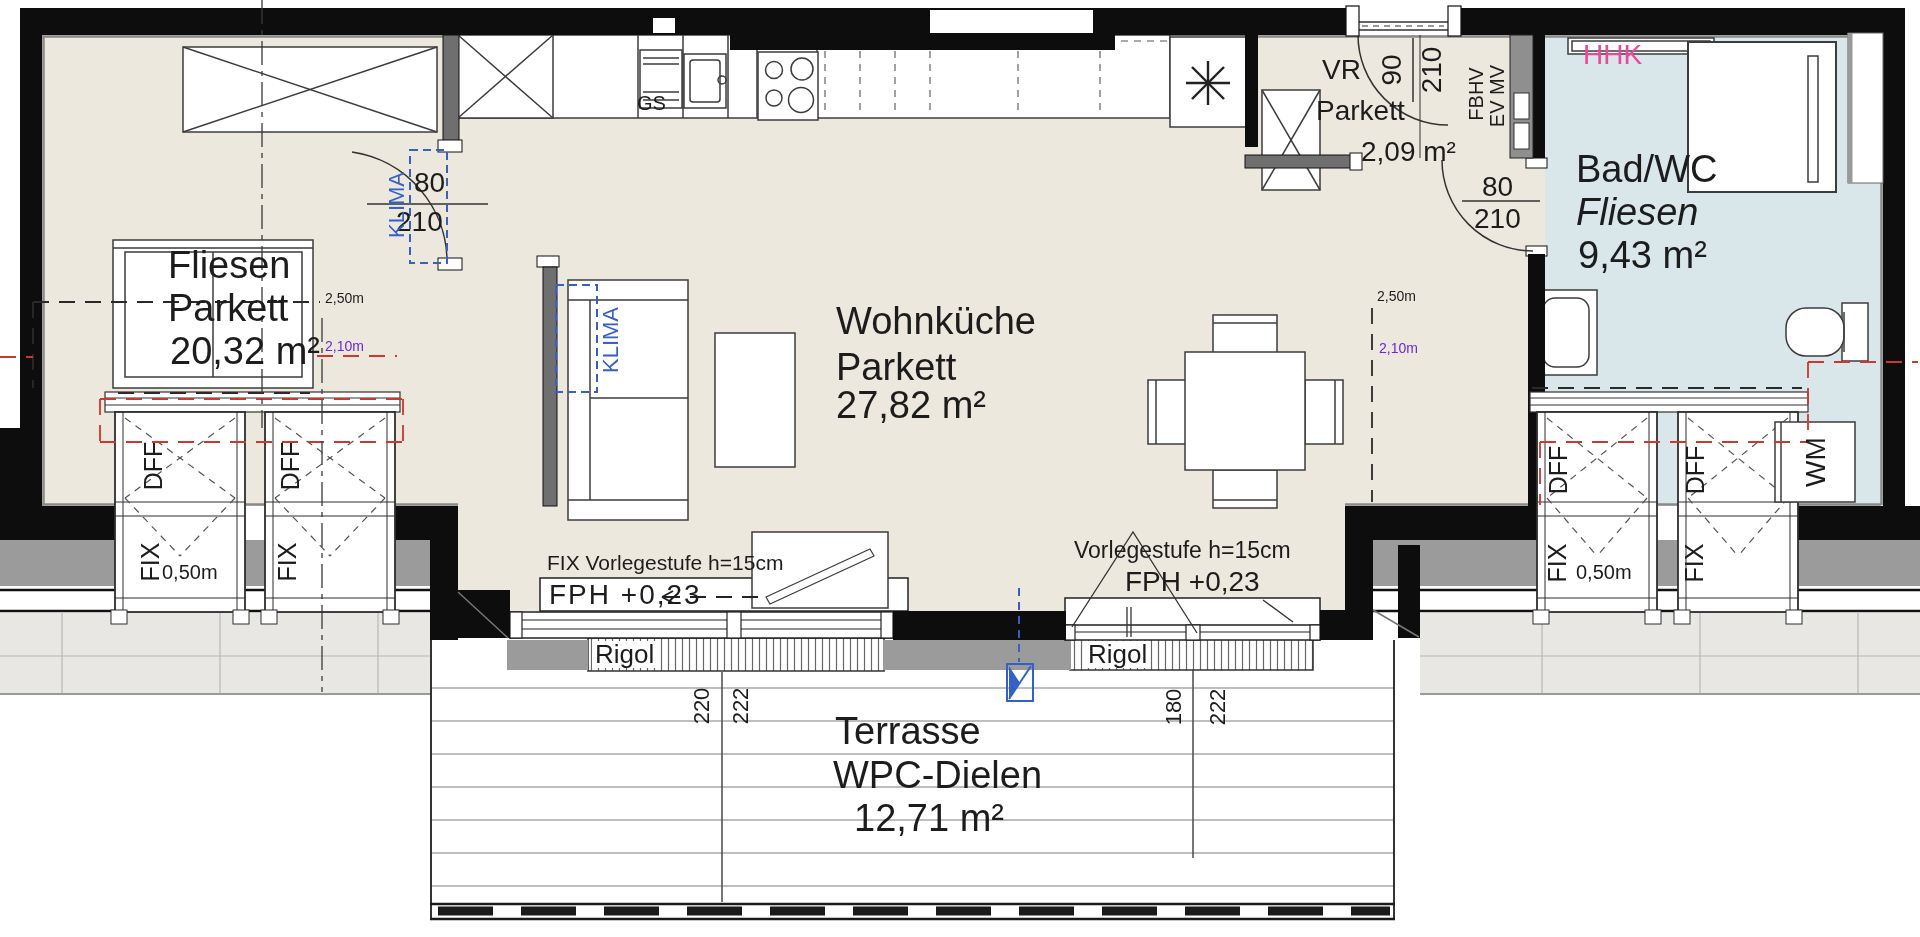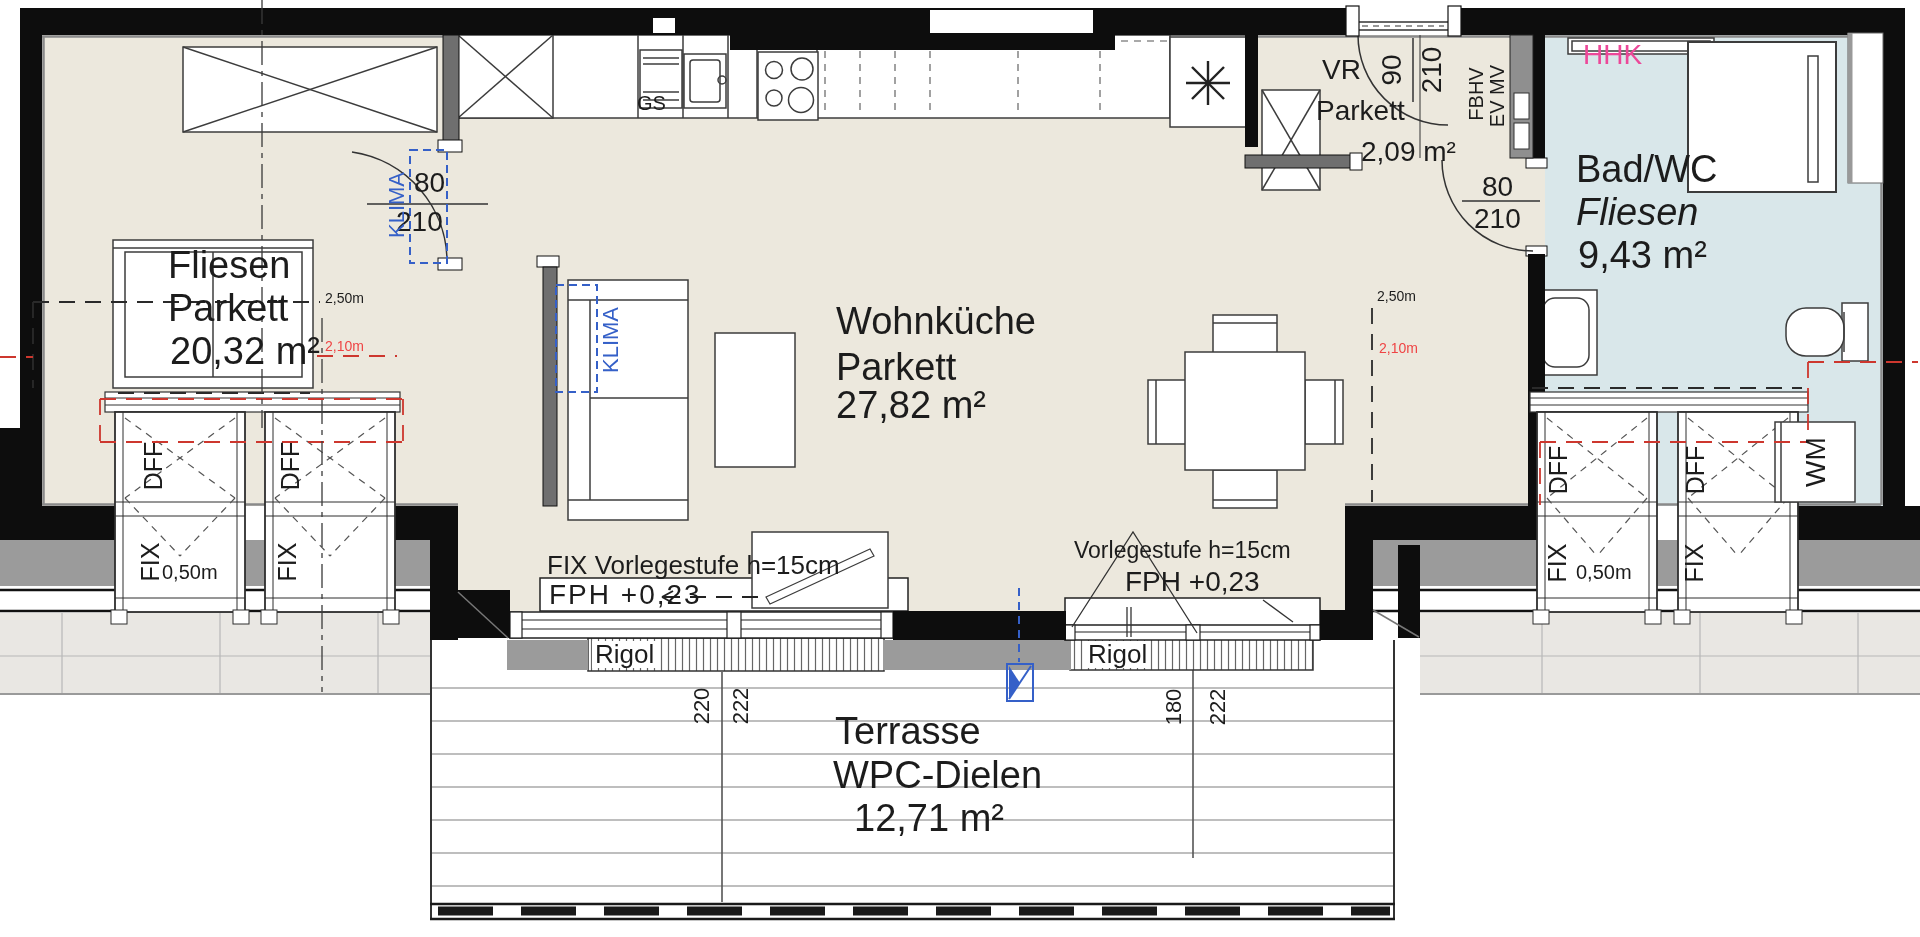--- a/index.html
+++ b/index.html
@@ -3,23 +3,23 @@
 <meta charset="utf-8">
 <style>
   html,body{margin:0;padding:0;background:#fff;}
   #canvas{position:relative;width:1920px;height:937px;background:#ffffff;overflow:hidden;
           font-family:"Liberation Sans", sans-serif;color:#1c1c1c;}
   #plan-svg{position:absolute;left:0;top:0;}
   .lbl{position:absolute;white-space:nowrap;line-height:1.05;color:#1c1c1c;}
   .vlbl{position:absolute;white-space:nowrap;line-height:1;color:#1c1c1c;
         transform:translate(-50%,-50%) rotate(-90deg);}
   .s30{font-size:38px;} .s28{font-size:28px;} .s26{font-size:26px;} .s25{font-size:25px;}
-  .s23{font-size:23px;} .s22{font-size:22px;} .s21{font-size:26px;} .s20{font-size:20px;}
+  .s23{font-size:23px;} .s22{font-size:22px;} .s21{font-size:21px;} .s20{font-size:20px;}
   .s15{font-size:20px;} .s14{font-size:14px;}
-  .red{color:#ef4444;} .blue{color:#3560c8;} .gray{color:#ec4899;text-align:right;}
+  .red{color:#6d28d9;} .blue{color:#3560c8;} .gray{color:#ec4899;text-align:right;}
   .whitebg{background:#ffffff;padding:0 3px;}
   .fph{letter-spacing:2px;}
 </style>
 </head>
 <body>
 
 <div id="canvas">
 
 <svg id="plan-svg" width="1920" height="937" viewBox="0 0 1920 937">
   <defs>

